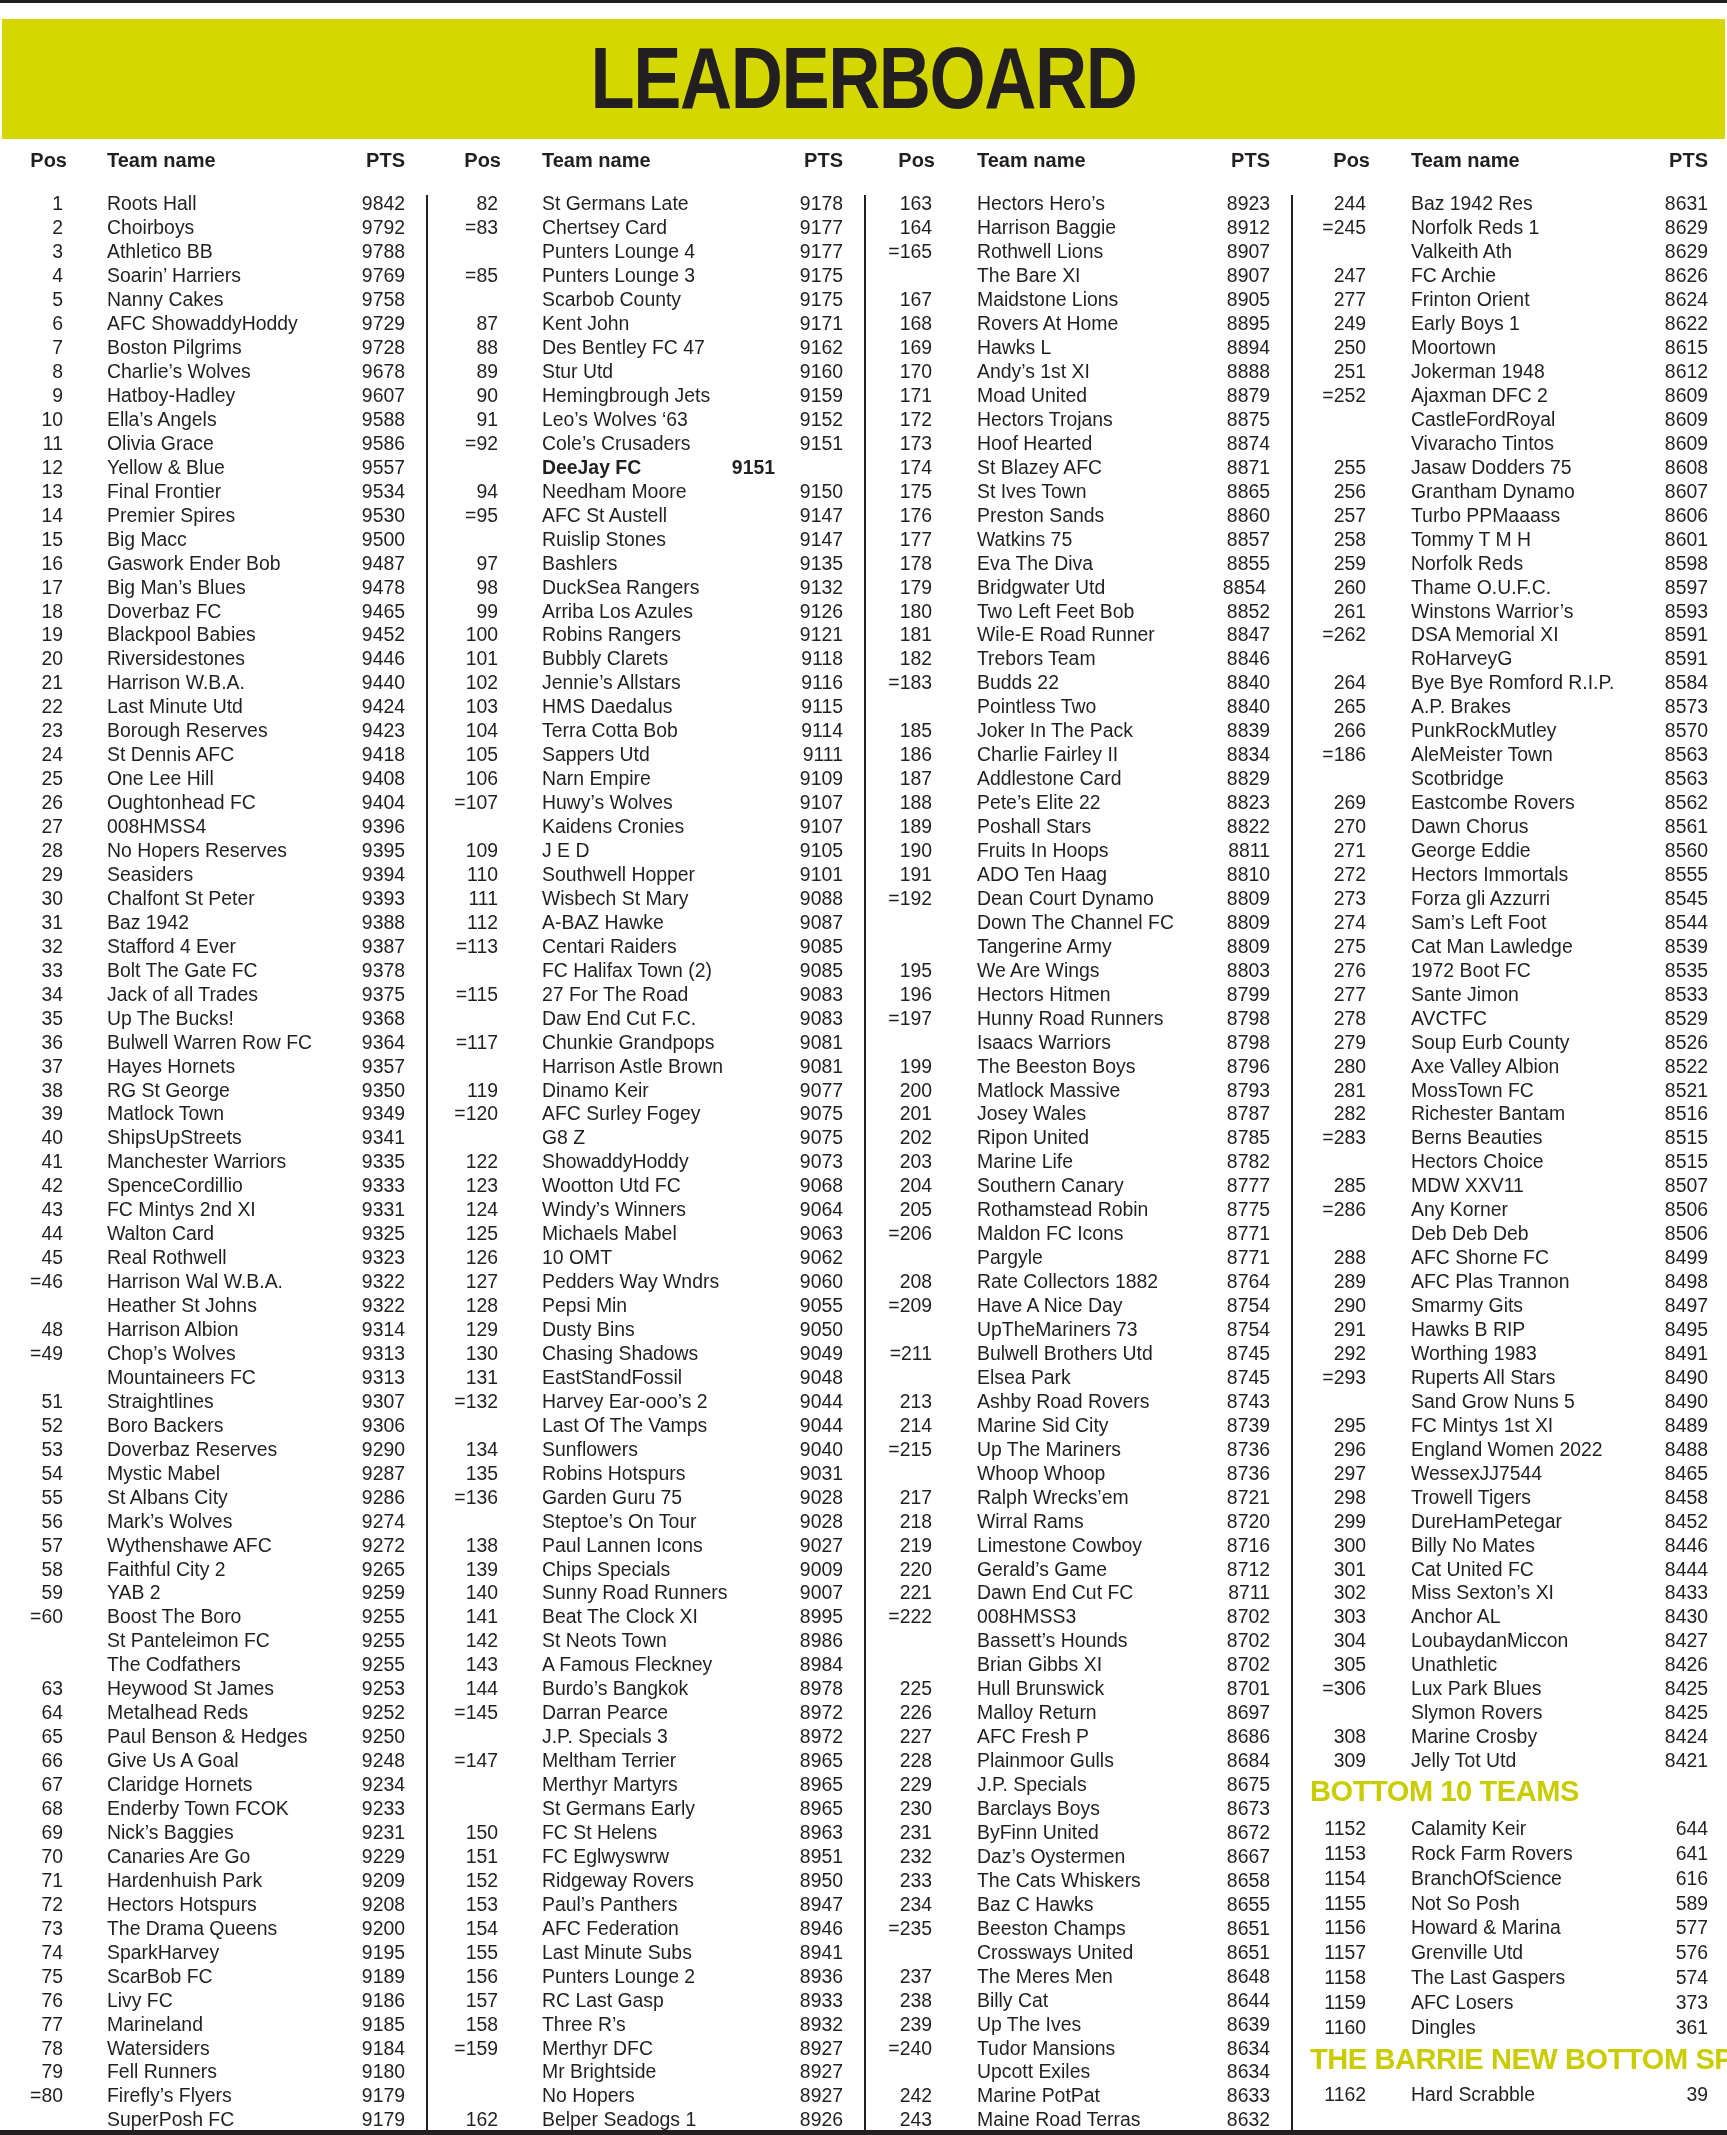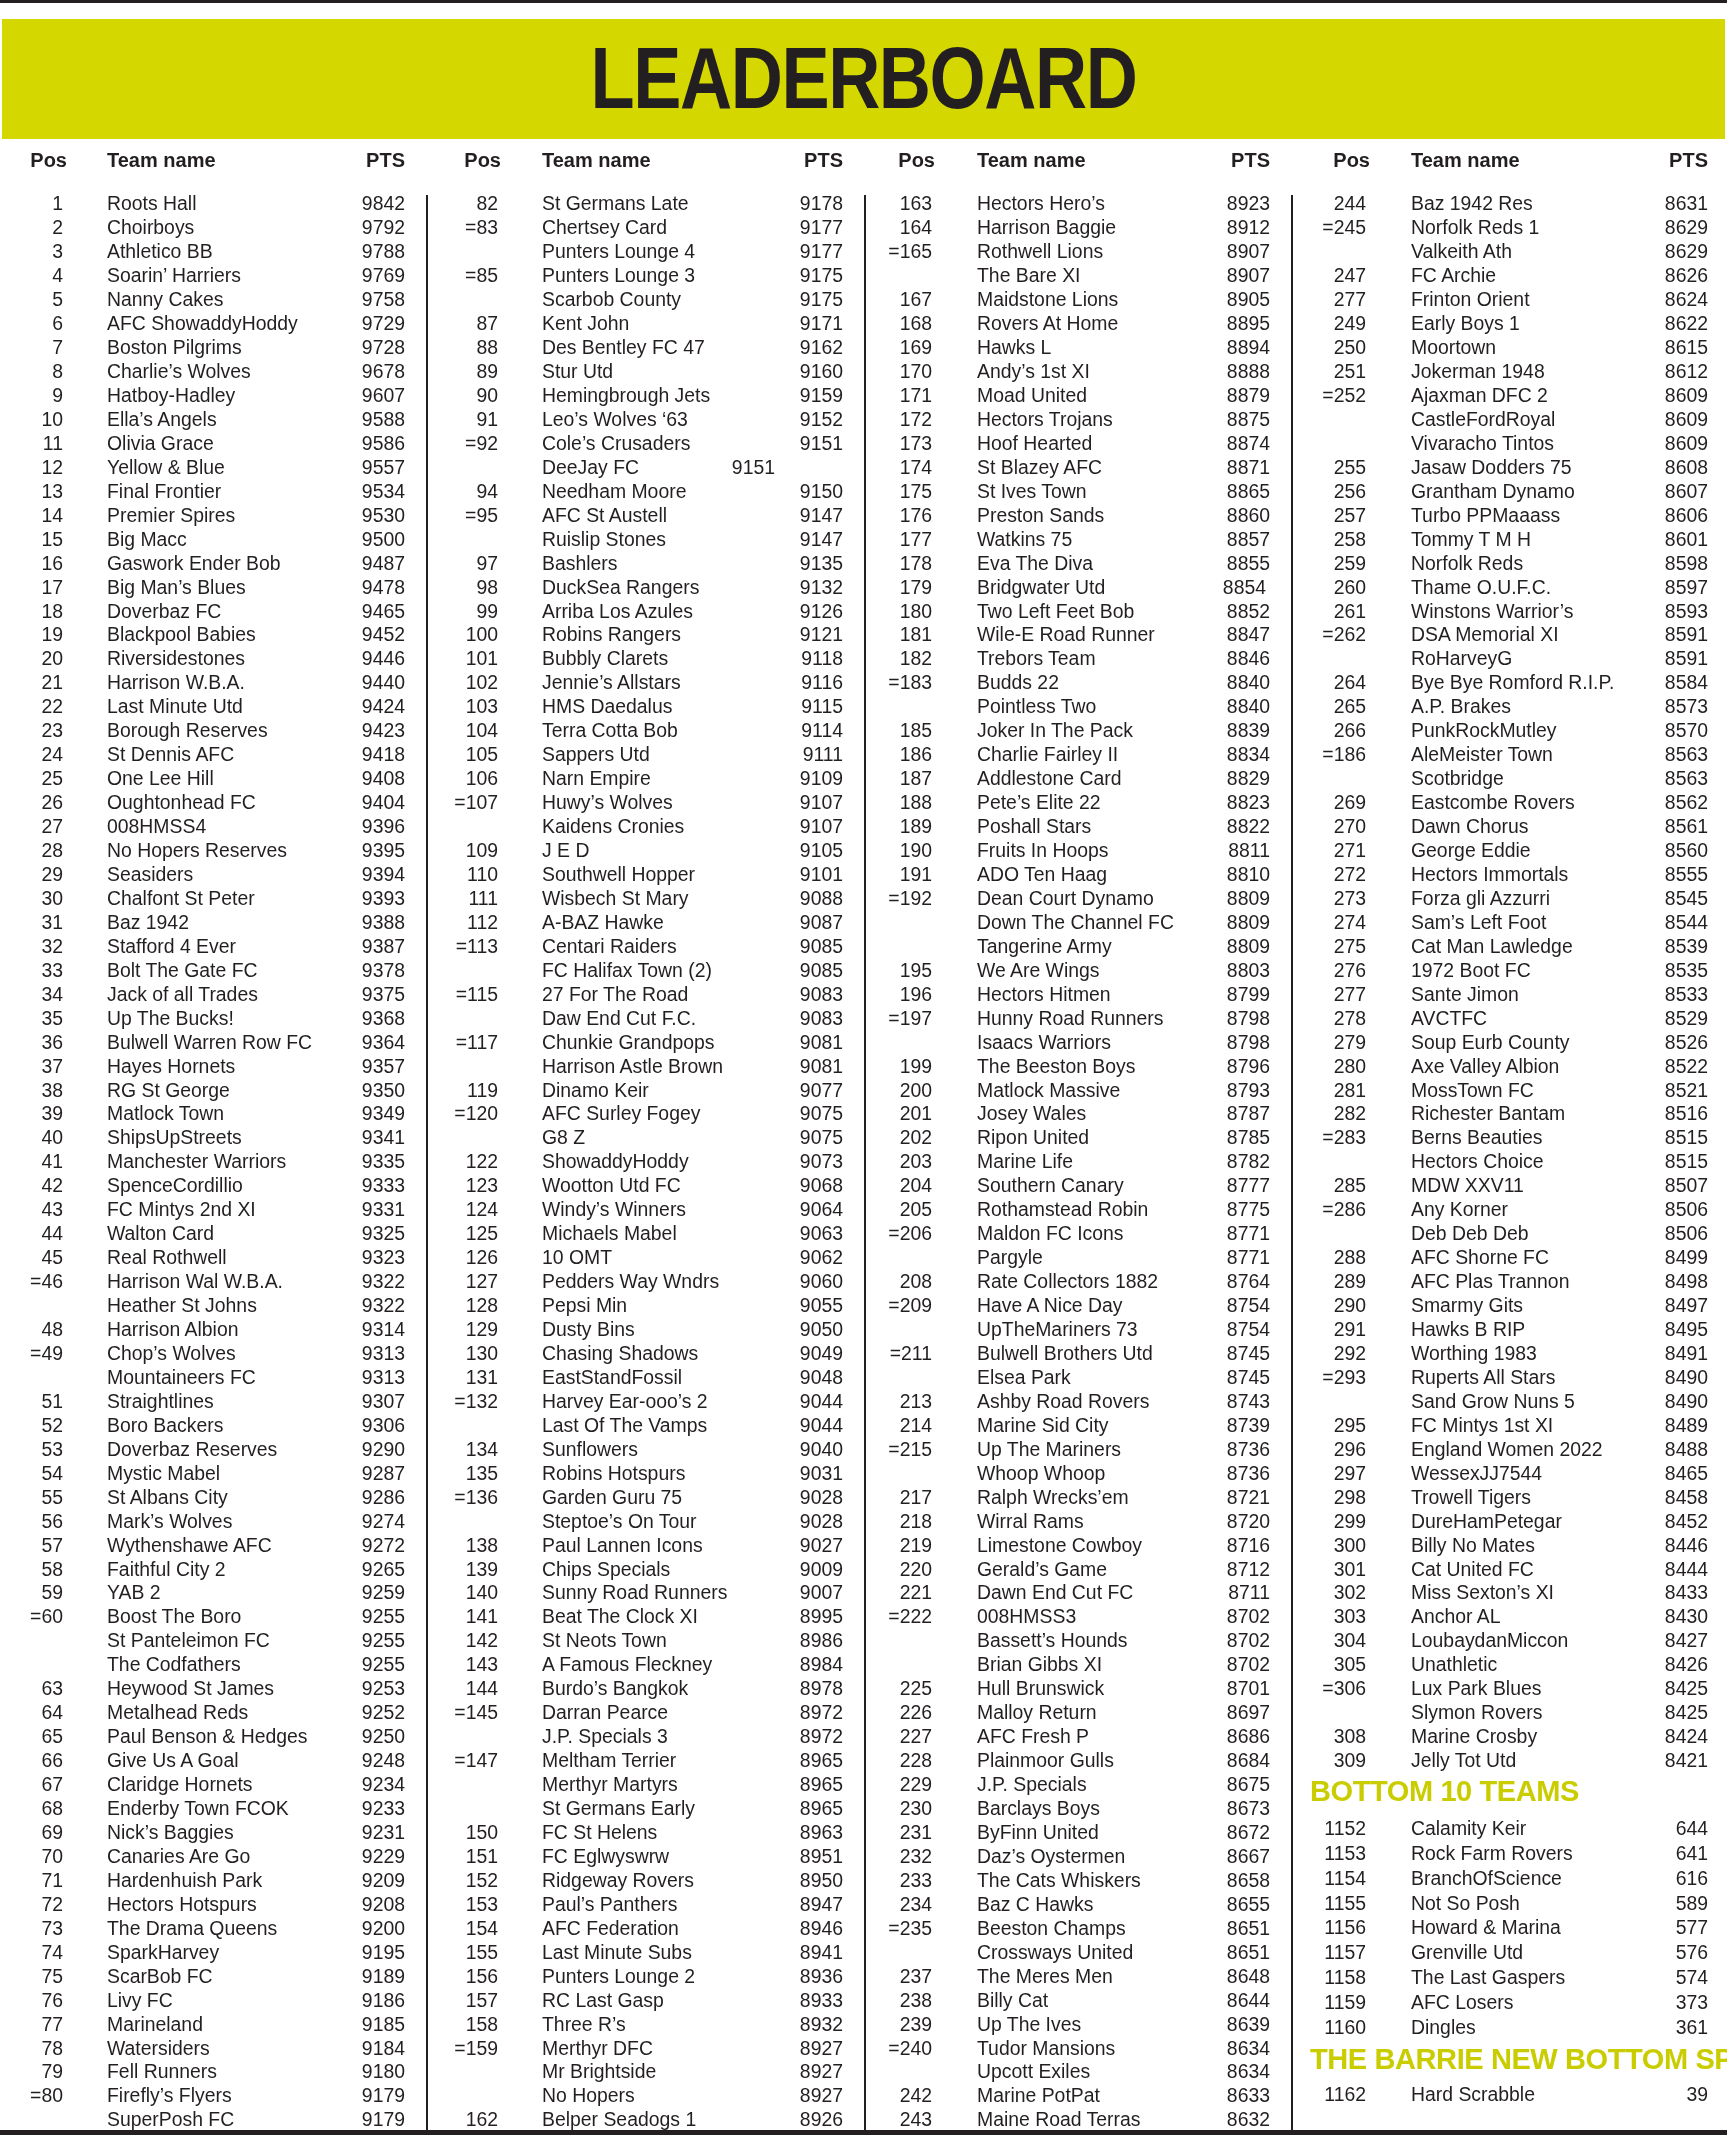--- a/index.html
+++ b/index.html
@@ -490,21 +490,21 @@
       <div class="row" style="top: 262px; left: 0px; width: 1728px;">
         <span class="p" style="right: 1230px;">91</span>
         <span class="n" style="left: 542px;">Leo’s Wolves ‘63</span>
         <span class="s" style="right: 885px;">9152</span>
       </div>
       <div class="row" style="top: 286px; left: 0px; width: 1728px;">
         <span class="p" style="right: 1230px;">=92</span>
         <span class="n" style="left: 542px;">Cole’s Crusaders</span>
         <span class="s" style="right: 885px;">9151</span>
       </div>
-      <div class="row" style="top: 310px; left: 0px; width: 1660px;">
+      <div class="row" style="top: 310px; left: 0px; width: 1660px; font-weight: bold;">
         <span class="p" style="right: 1230px;"></span>
         <span class="n" style="left: 542px;">DeeJay FC</span>
         <span class="s" style="right: 885px;">9151</span>
       </div>
       <div class="row" style="top: 334px; left: 0px; width: 1728px;">
         <span class="p" style="right: 1230px;">94</span>
         <span class="n" style="left: 542px;">Needham Moore</span>
         <span class="s" style="right: 885px;">9150</span>
       </div>
       <div class="row" style="top: 358px; left: 0px; width: 1728px;">

